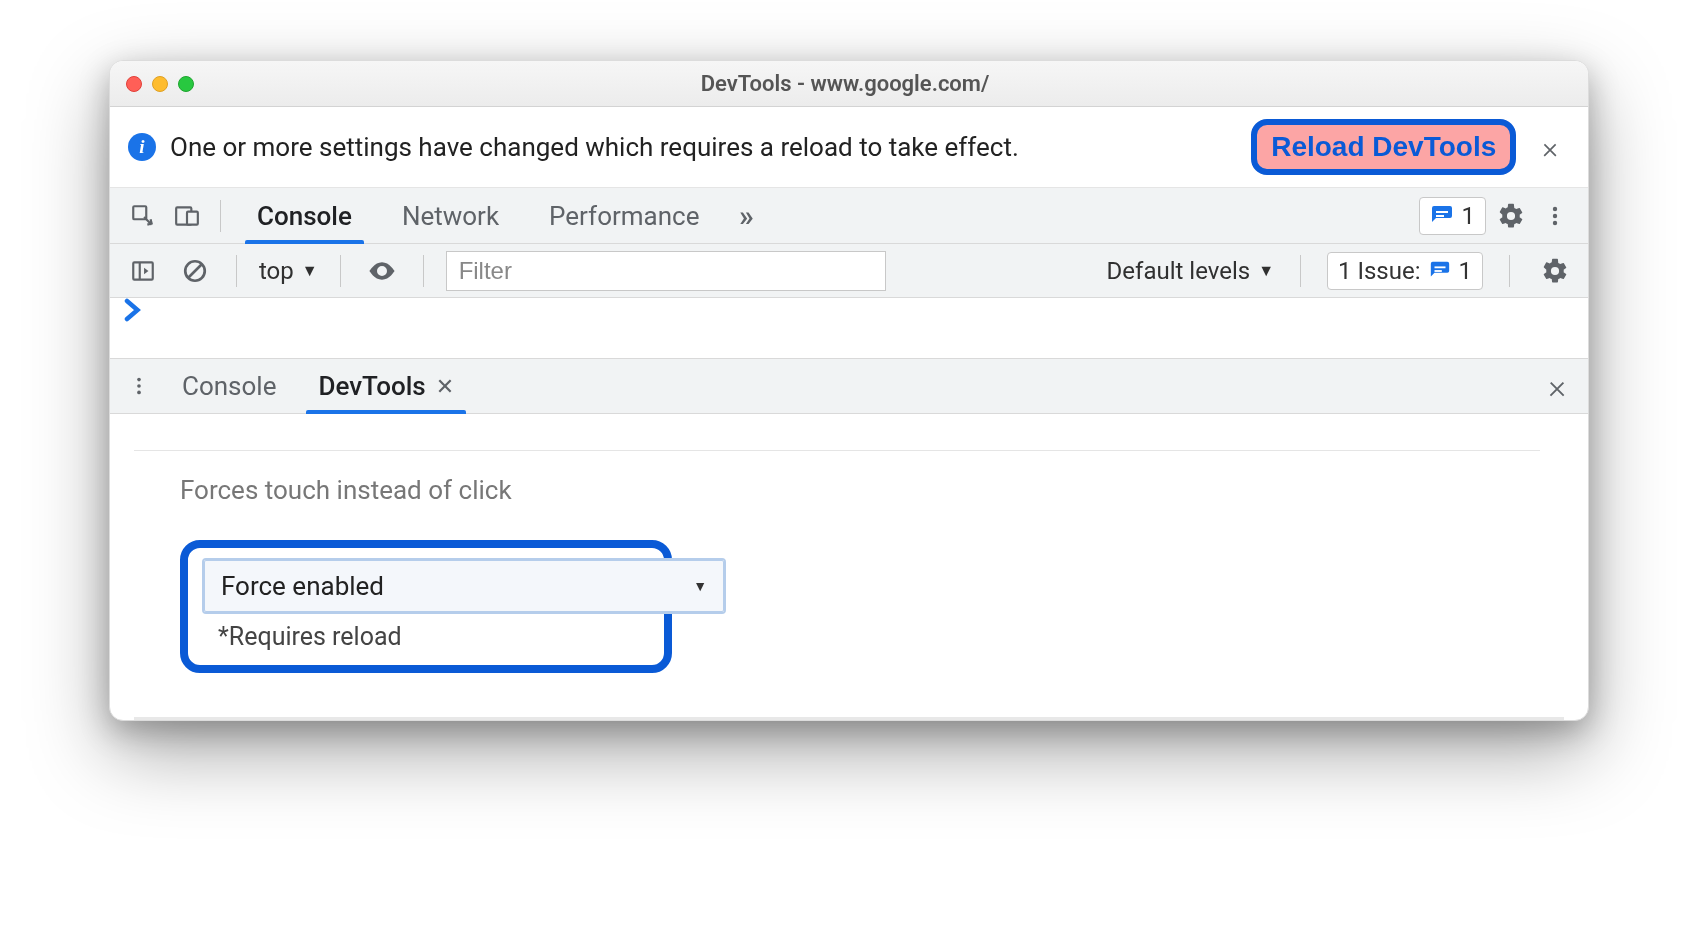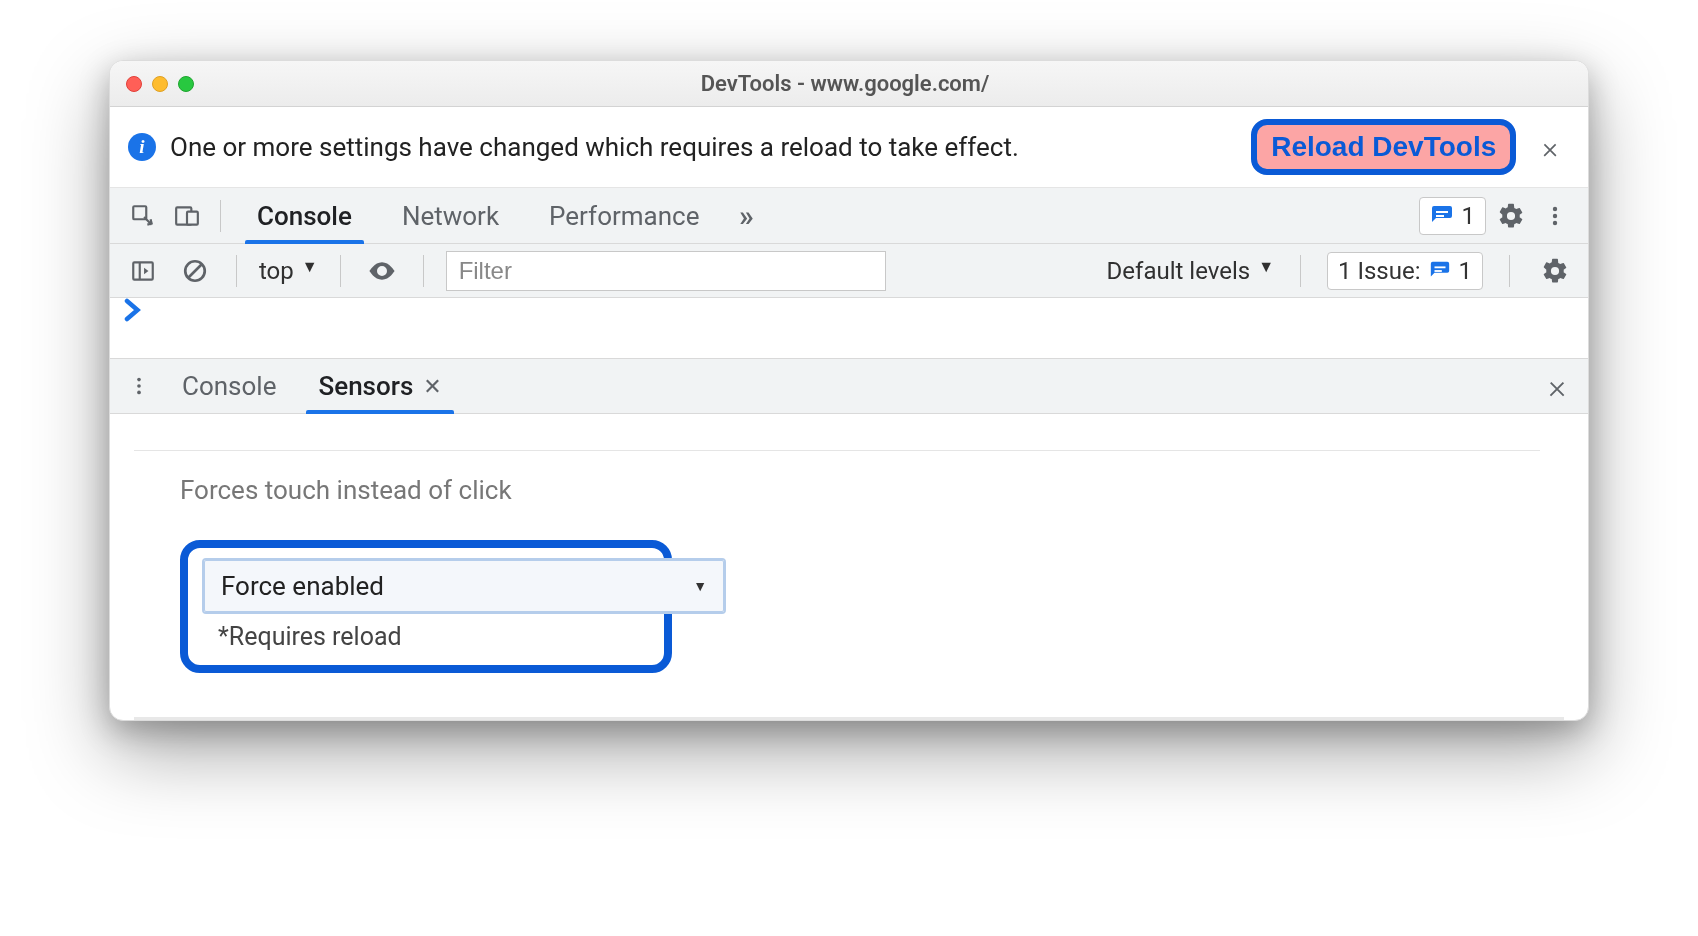--- a/index.html
+++ b/index.html
@@ -81,21 +81,21 @@
     border:1px solid #c8c8c8; border-radius:4px; background:#fff;
     padding:4px 10px; font-size:24px; color:#333; min-height:38px;
   }
   .chip.blueicon svg{color:#1a73e8;}
   .console-toolbar{
     display:flex; align-items:center; height:54px;
     background:#f1f3f4; border-bottom:1px solid #d9d9d9;
     padding:0 14px; gap:14px; font-size:24px; color:#5f6368;
   }
   .ct-select{
-    display:flex; align-items:flex-start; gap:8px; color:#303030;
+    display:flex; align-items:center; gap:8px; color:#303030;
     font-size:24px; cursor:pointer;
   }
   .ct-filter{
     flex:0 0 440px; height:40px; background:#fff; border:1px solid #c8c8c8;
     font-size:24px; padding:0 12px; color:#333;
   }
   .ct-filter::placeholder{color:#888;}
   .ct-right{ margin-left:auto; display:flex; align-items:center; gap:18px;}
   .console-body{ height:60px; background:#fff; position:relative; }
   .caret{
@@ -263,21 +263,21 @@
       <svg width="22" height="22" viewBox="0 0 24 24" fill="#5f6368">
           <circle cx="12" cy="5" r="2"></circle>
           <circle cx="12" cy="12" r="2"></circle>
           <circle cx="12" cy="19" r="2"></circle>
         </svg>
     </div>
     <div class="drawer-tab">
       <span>Console</span>
     </div>
     <div class="drawer-tab active">
-      <span>Sensors</span>
+      <span>DevTools</span>
       <span class="drawer-close">✕</span>
     </div>
     <div class="drawer-right">
       <span class="close-x">×</span>
     </div>
   </div>
 
   <div class="drawer-body">
     <div class="hr-sep" style="margin-left:-46px;"></div>
     <div class="section-sub">Forces touch instead of click</div>

